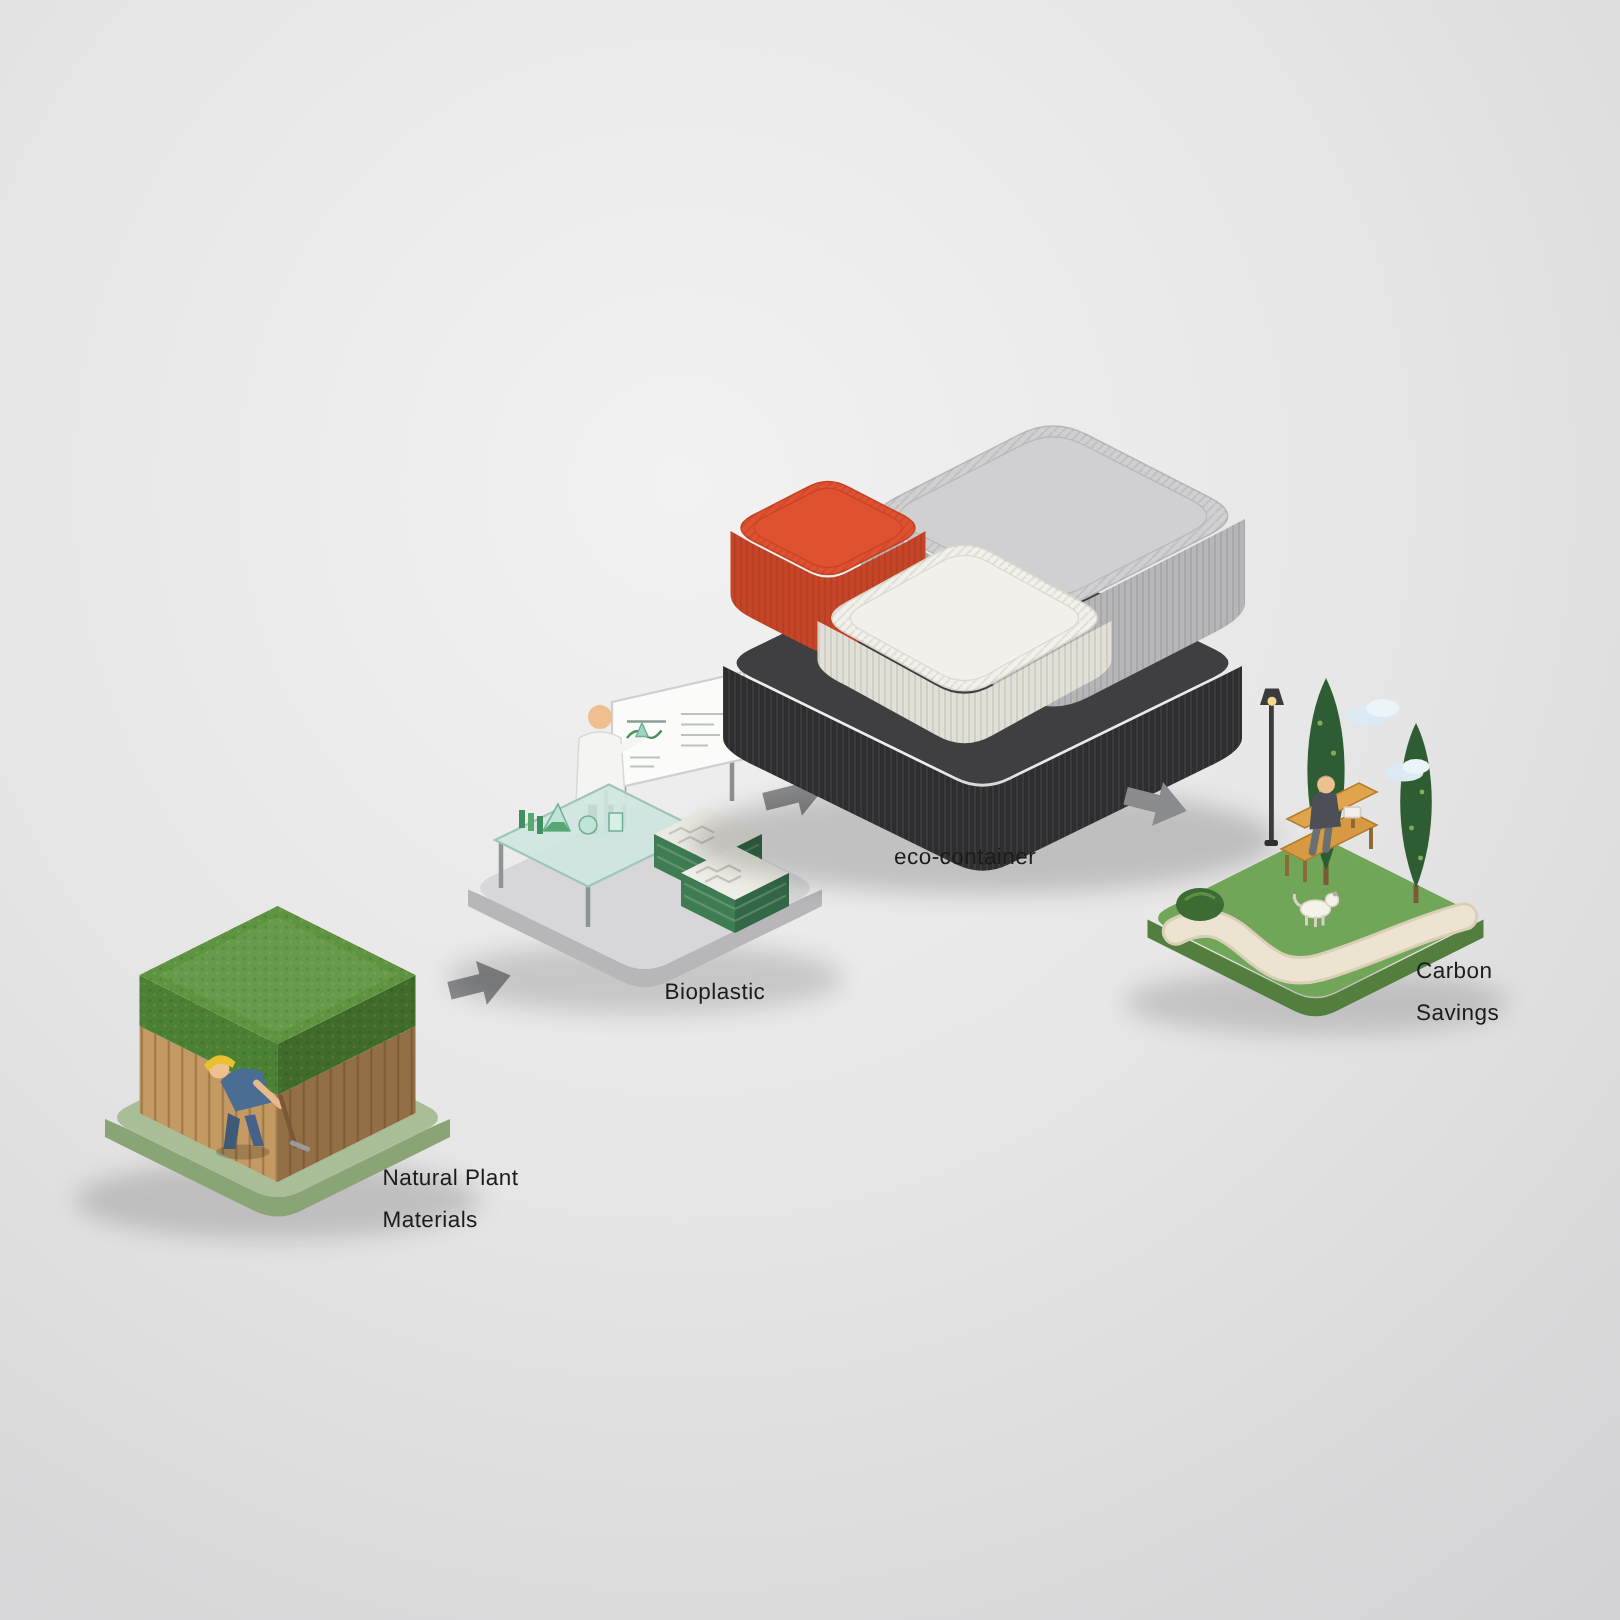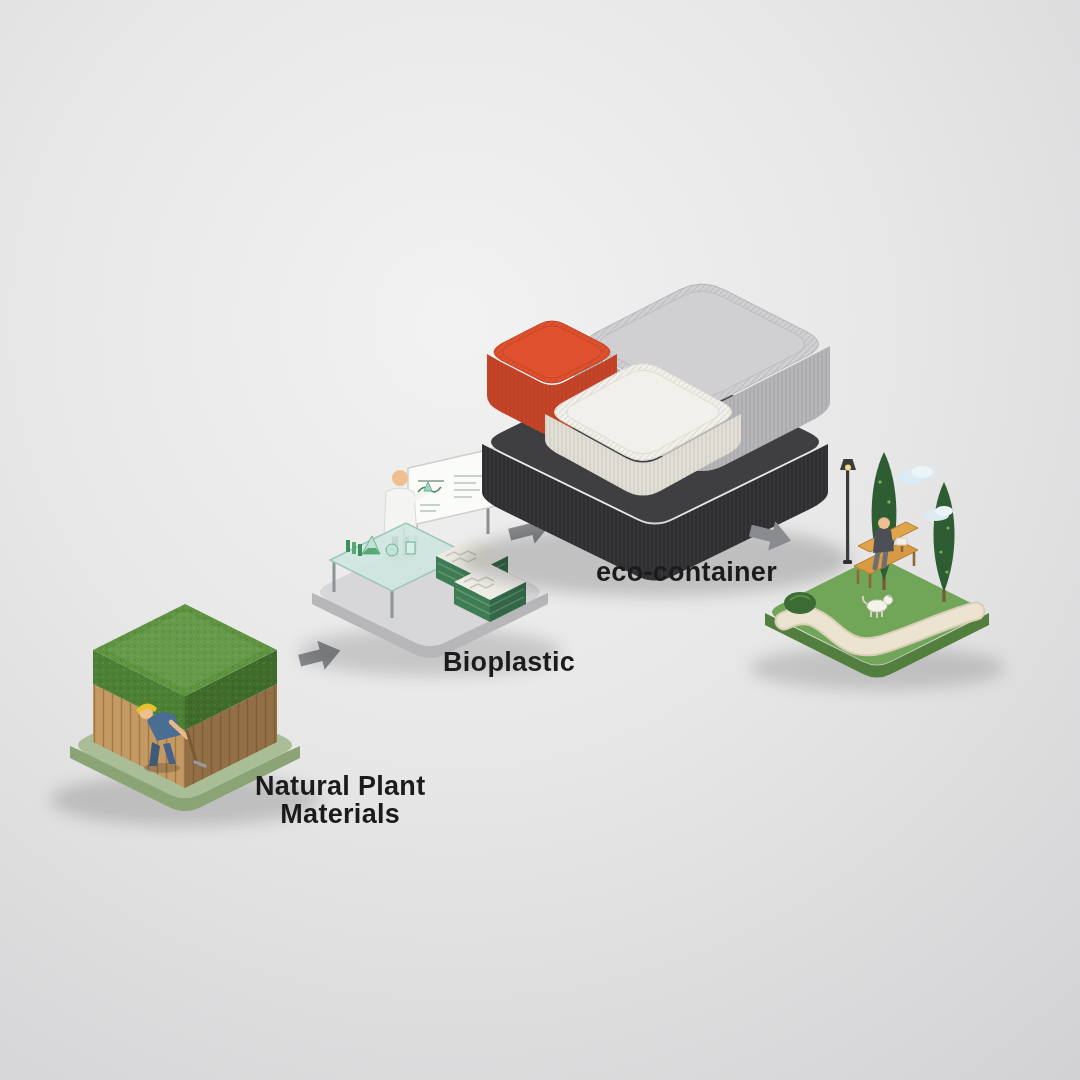--- a/index.html
+++ b/index.html
@@ -5,28 +5,28 @@
   html,body{margin:0;padding:0;}
   #canvas{
     position:relative;
     width:1080px;height:1080px;
     overflow:hidden;
     background:radial-gradient(circle at 42% 30%, #f2f2f2 0%, #e7e7e8 45%, #d2d2d4 100%);
     font-family:"Liberation Sans", sans-serif;
   }
   .label{
     position:absolute;
-    font-weight:700;
-    font-size:27px;
+    font-weight:400;
+    font-size:15px;
     line-height:28px;
     color:#1b1b1b;
     letter-spacing:0.3px;
     white-space:nowrap;
   }
-  #label-step1{left:255px;top:772px;text-align:center;}
+  #label-step1{left:255px;top:772px;}
   #label-step2{left:443px;top:648px;}
   #label-step3{left:596px;top:558px;}
   #label-step4{left:944px;top:634px;}
   svg{position:absolute;left:0;top:0;}
 </style>
 </head>
 <body>
 
 <div id="canvas">
 
@@ -259,14 +259,18 @@
     </g>
   </g>
 </svg>
 
 <div class="label" id="label-step1">
   <div>Natural Plant</div>
   <div>Materials</div>
 </div>
 <div class="label" id="label-step2">Bioplastic</div>
 <div class="label" id="label-step3">eco-container</div>
-
+<div class="label" id="label-step4">
+  <div>Carbon</div>
+  <div>Savings</div>
 </div>
 
+</div>
+
 </body></html>

